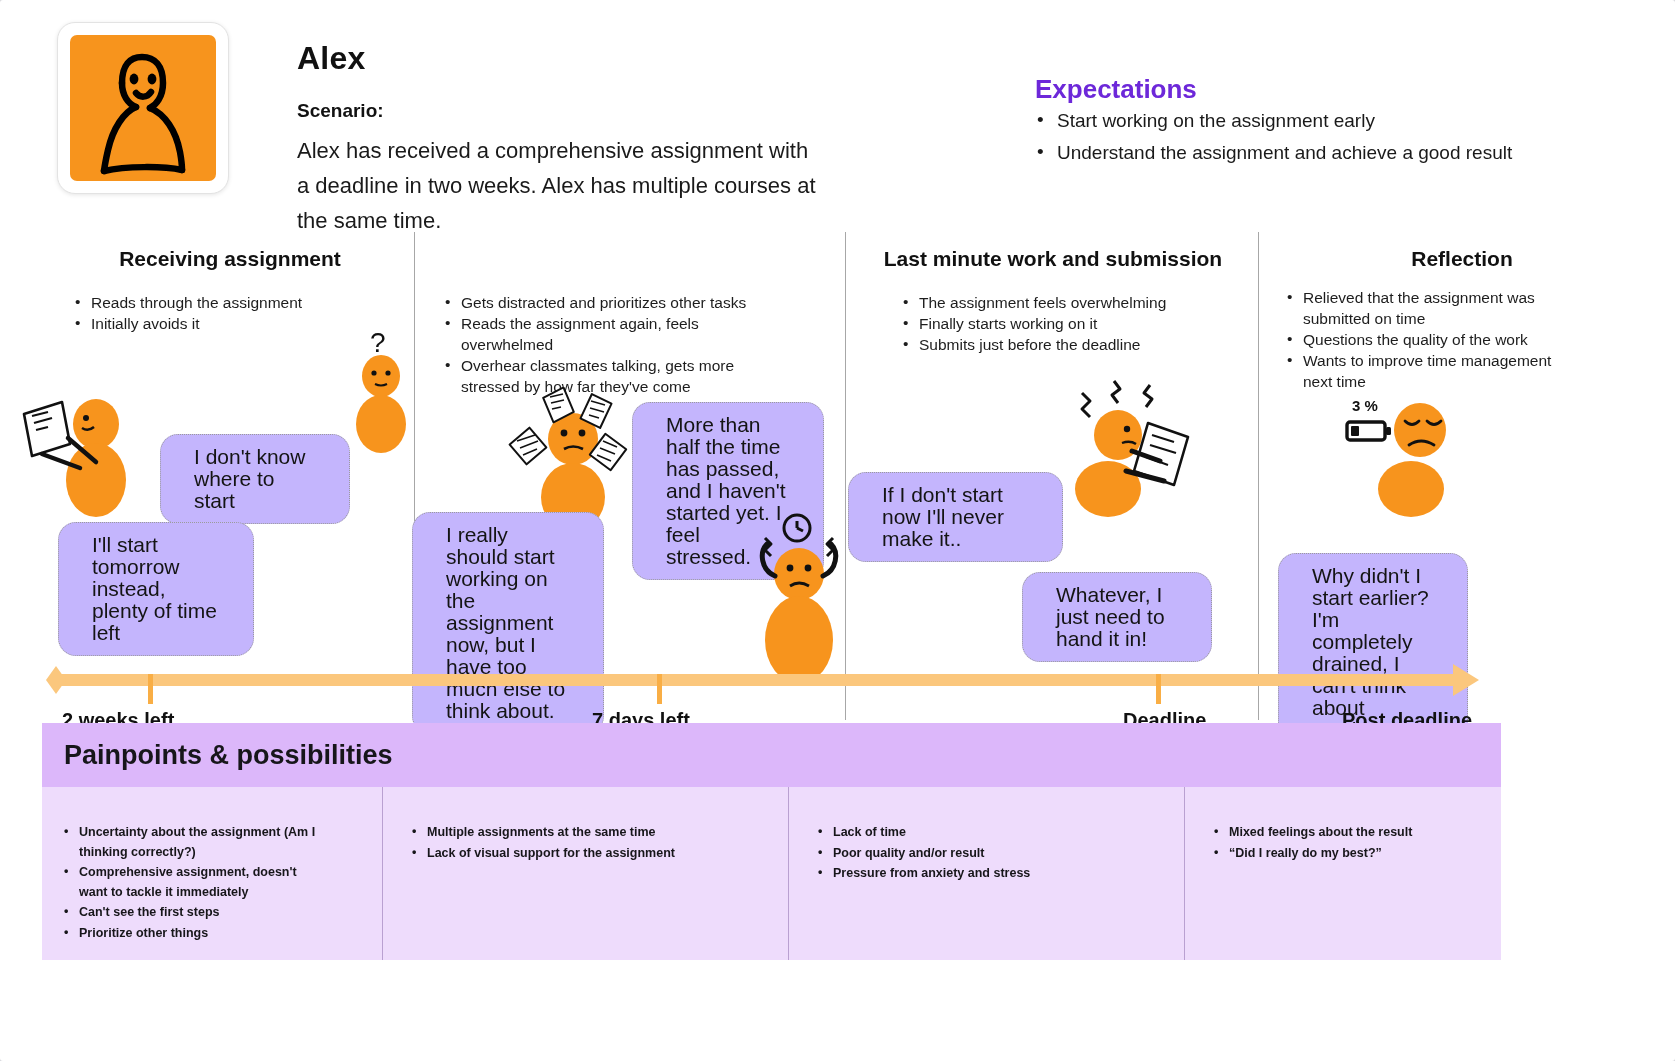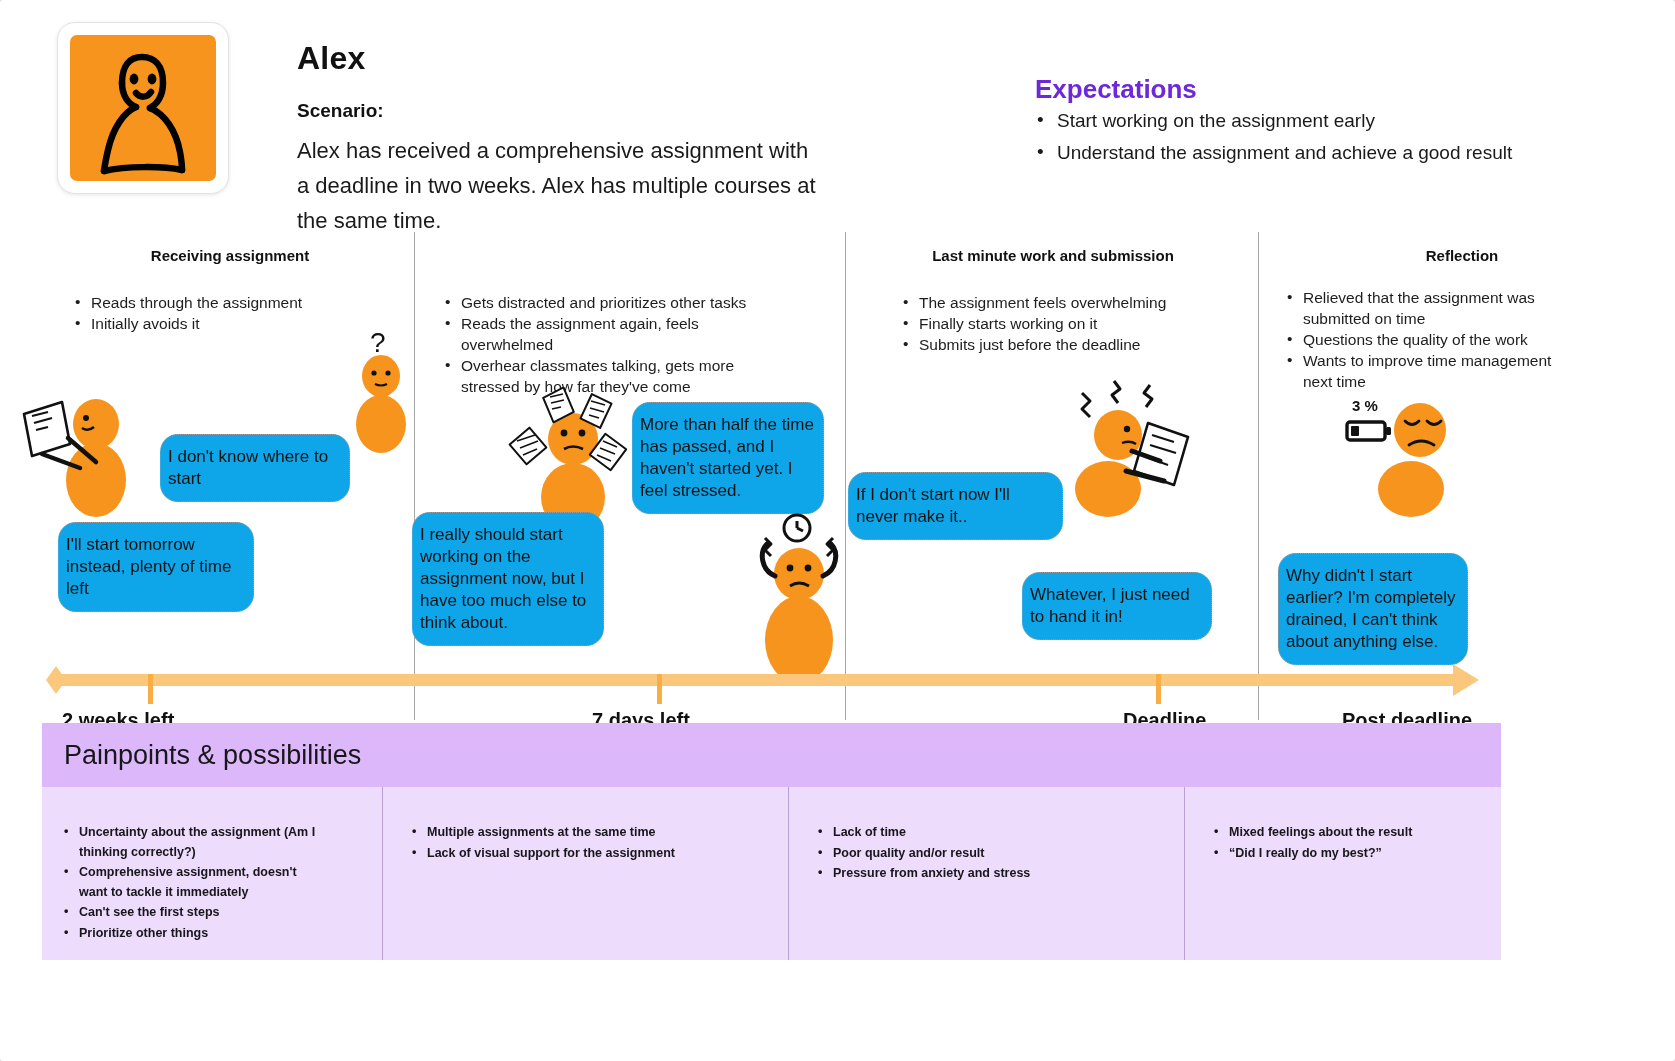--- a/index.html
+++ b/index.html
@@ -56,38 +56,38 @@
   }
   #expect-list li { position: relative; padding-left: 22px; }
   #expect-list li::before {
     content: "•"; position: absolute; left: 2px; top: -1px; font-size: 19px;
   }
 
   
   #stage { position: absolute; left: 0; top: 232px; width: 1675px; height: 500px; }
   .col-div { position: absolute; top: 0; width: 1px; height: 488px; background: #a7a7a7; }
   .phase-title {
-    position: absolute; font-size: 15px; font-weight: 700; color: #111;
+    position: absolute; font-size: 21px; font-weight: 700; color: #111;
     text-align: center; white-space: nowrap;
   }
   .phase-bullets {
     position: absolute; font-size: 15.5px; line-height: 21px; color: #1d1d1d;
     list-style: none;
   }
   .phase-bullets li { position: relative; padding-left: 16px; margin-bottom: 0px; }
   .phase-bullets li::before { content: "•"; position: absolute; left: 0; top: -1px; }
 
   
   .bubble {
     position: absolute;
-    background: #0ea5e9;
+    background: #c4b5fd;
     border: 1.5px dotted #9b9b9b;
     border-radius: 18px;
-    padding: 11px 7px;
-    font-size: 17px; line-height: 22px; color: #141414;
+    padding: 11px 33px;
+    font-size: 21px; line-height: 22px; color: #141414;
   }
 
   
   .ch { position: absolute; }
 
   
   #axis {
     position: absolute; left: 57px; top: 674px;
     width: 1402px; height: 12px;
     background: #FBC77D; border-radius: 2px;
@@ -113,21 +113,21 @@
     position: absolute; left: 42px; top: 723px;
     width: 1459px; height: 237px;
     background: #EEDCFC;
   }
   #pain-header {
     position: absolute; left: 0; top: 0; width: 100%; height: 64px;
     background: #DCB7FA;
   }
   #pain-title {
     position: absolute; left: 22px; top: 17px;
-    font-size: 27px; font-weight: 400; color: #17161a;
+    font-size: 27px; font-weight: 700; color: #17161a;
   }
   .pain-div { position: absolute; top: 64px; width: 1px; height: 173px; background: #b9a0d1; }
   .pain-list {
     position: absolute; font-size: 12.5px; line-height: 19.5px;
     font-weight: 700; color: #17161a; list-style: none;
   }
   .pain-list li { position: relative; padding-left: 15px; margin-bottom: 1px; }
   .pain-list li::before { content: "•"; position: absolute; left: 0; top: -1px; }
 </style>
 </head>

